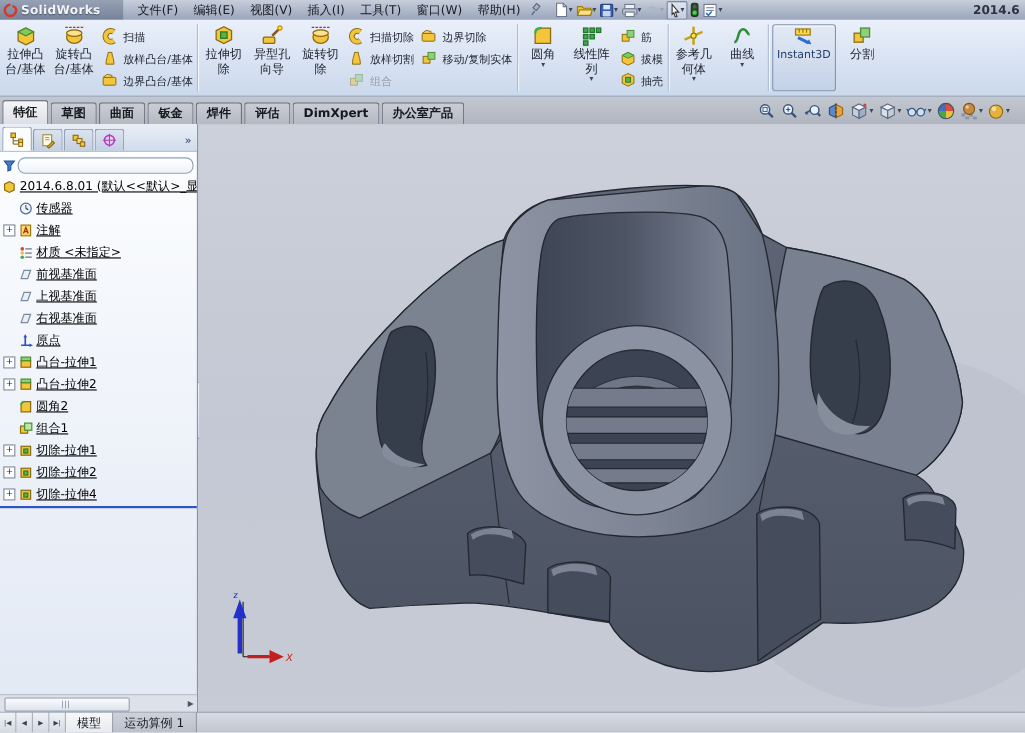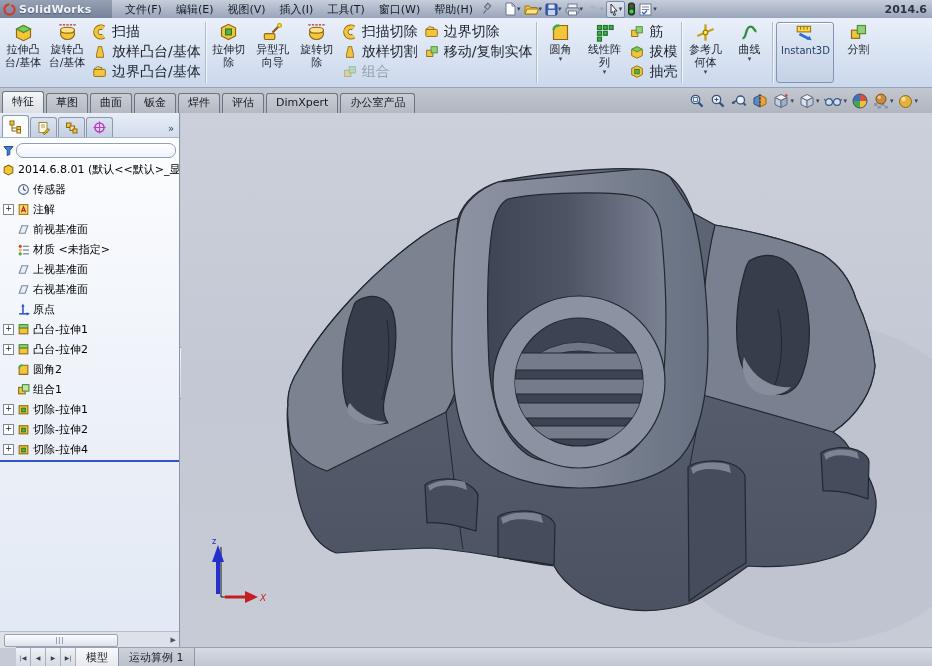--- a/index.html
+++ b/index.html
@@ -26,31 +26,31 @@
   .ribbon{position:absolute;top:18px;left:0;right:0;height:70px;box-sizing:border-box;
     background:linear-gradient(#eaf0fa,#d8e2f2 55%,#cbd9ec);
     border-bottom:1px solid #94a2ba;display:flex;align-items:stretch;padding:1px 1px;}
   .rgroup{display:flex;align-items:stretch;}
   .rsep{width:1px;background:#aebcd2;box-shadow:1px 0 0 #f3f7fc;margin:3px 1px;}
   .bigbtn{width:44px;display:flex;flex-direction:column;align-items:center;
     padding-top:3px;font-size:11px;line-height:13px;color:#1c222c;text-align:right;}
   .bigbtn .ic{width:21px;height:21px;flex:none;}
   .bl{display:block;height:13px;white-space:nowrap;}
   .stack{display:flex;flex-direction:column;justify-content:flex-start;padding:4px 3px;gap:2px;}
-  .srow{display:flex;align-items:center;gap:4px;height:18px;font-size:14px;color:#1c222c;white-space:nowrap;}
+  .srow{display:flex;align-items:flex-end;gap:4px;height:18px;font-size:10px;color:#1c222c;white-space:nowrap;}
   .srow .ic{width:16px;height:16px;flex:none;}
   .srow.disabled{color:#98a0ac;}
   .srow.disabled .ic{opacity:.45;}
   .instant3d{border:1px solid #8494b2;border-radius:3px;margin:3px 2px;width:56px;
     background:linear-gradient(#e3eaf5,#c4d1e6);box-shadow:inset 0 1px 0 #fff;
     display:flex;flex-direction:column;align-items:center;
     font-size:10px;color:#22406e;gap:2px;}
   
   .tabrow{position:absolute;top:88px;left:0;right:0;height:25px;
-    background:linear-gradient(#c3c7cf,#b1b5bf);display:flex;align-items:flex-end;}
+    background:linear-gradient(#c3c7cf,#b1b5bf);display:flex;align-items:flex-end;font-weight:bold;}
   .ctab{height:19px;line-height:18px;padding:0 9px;margin-left:2px;font-size:11px;
     color:#15181e;background:linear-gradient(#c9cdd5,#b5b9c2);
     border:1px solid #6d7482;border-bottom:none;border-radius:3px 3px 0 0;white-space:nowrap;}
   .ctab.active{background:linear-gradient(#f4f6f8,#dcdfe5);height:21px;line-height:20px;}
   .headsup{margin-left:auto;display:flex;align-items:center;gap:5px;padding:0 14px 4px 0;}
   .hibtn{display:flex;align-items:center;gap:1px;}
   
   .main{position:absolute;top:113px;left:0;right:0;bottom:18px;}
   .panel{position:absolute;left:0;top:0;bottom:0;width:180px;box-sizing:border-box;
     background:linear-gradient(#fdfeff,#e9eef7 70%,#e2e9f4);border-right:1px solid #8b95a8;}
@@ -65,37 +65,37 @@
     background:linear-gradient(#ffffff,#eef3fa);font-size:10px;padding:0 6px;outline:none;
     font-family:"DejaVu Sans",sans-serif;}
   .tree{position:absolute;top:46px;left:0;right:0;bottom:34px;overflow:hidden;
     font-size:11px;color:#000;}
   .trow{height:20px;display:flex;align-items:center;gap:3px;padding-left:3px;}
   .trow.root{padding-left:2px;}
   .texp{width:9px;height:9px;flex:none;border:1px solid #7c889c;background:#fff;
     font-size:8px;line-height:8px;text-align:center;color:#222;}
   .texp.blank{visibility:hidden;}
   .tic{width:13px;height:13px;flex:none;}
-  .tlabel{white-space:nowrap;}
+  .tlabel{white-space:nowrap;text-decoration:underline;}
   .rollback{height:2px;background:#2f54c6;margin:1px 0 0 0;width:100%;}
   .panel-hscroll{position:absolute;bottom:0;left:0;right:0;height:16px;
     background:#dde2ea;border-top:1px solid #b6bdc9;display:flex;align-items:center;}
   .hthumb{margin-left:4px;width:112px;height:11px;border:1px solid #98a2b2;border-radius:2px;
     background:linear-gradient(#fbfcfe,#dde3ec);position:relative;}
   .hthumb::after{content:"";position:absolute;left:50%;top:2px;width:9px;height:7px;margin-left:-5px;
     background:repeating-linear-gradient(90deg,#9aa4b4 0 1px,transparent 1px 3px);}
   .harr{margin-left:auto;margin-right:3px;font-size:7px;color:#49536a;}
   .splitter-grab{position:absolute;left:180px;top:234px;width:11px;height:50px;
     background:linear-gradient(#eef2f8,#cfd9e8);border:1px solid #8b95a8;border-left:none;
     border-radius:0 4px 4px 0;display:flex;flex-direction:column;align-items:center;
     justify-content:center;gap:1px;color:#3f4d68;font-size:7px;line-height:7px;}
   .viewport{position:absolute;left:181px;top:0;right:0;bottom:0;}
   .vpsvg{display:block;}
   
-  .bottombar{position:absolute;bottom:0;left:16px;right:0;height:18px;
+  .bottombar{position:absolute;bottom:0;left:0;right:0;height:18px;
     background:linear-gradient(#d7dbe3,#c1c6d0);border-top:1px solid #99a2b1;
     display:flex;align-items:stretch;}
   .nbtn{width:14px;border-right:1px solid #a9b0be;background:linear-gradient(#eff2f6,#d5dae2);
     font-size:6px;display:flex;align-items:center;justify-content:center;color:#394253;}
   .btab{padding:0 10px;font-size:11px;display:flex;align-items:center;white-space:nowrap;
     border-right:1px solid #8d96a6;background:linear-gradient(#cdd2da,#bbc1cb);color:#181c24;}
   .btab.active{background:linear-gradient(#f7f8fa,#e8eaee);}
   .bfill{flex:1;}
   svg{overflow:visible;}
 </style>
@@ -626,30 +626,30 @@
         <div class="trow">
           <span class="texp">+</span>
           <svg class="tic" viewBox="0 0 12 12">
               <use href="#t-note"></use>
             </svg>
           <span class="tlabel">注解</span>
         </div>
         <div class="trow">
           <span class="texp blank"></span>
           <svg class="tic" viewBox="0 0 12 12">
+              <use href="#t-mat"></use>
+            </svg>
+          <span class="tlabel">材质 &lt;未指定&gt;</span>
+        </div>
+        <div class="trow">
+          <span class="texp blank"></span>
+          <svg class="tic" viewBox="0 0 12 12">
               <use href="#t-plane"></use>
             </svg>
           <span class="tlabel">前视基准面</span>
-        </div>
-        <div class="trow">
-          <span class="texp blank"></span>
-          <svg class="tic" viewBox="0 0 12 12">
-              <use href="#t-mat"></use>
-            </svg>
-          <span class="tlabel">材质 &lt;未指定&gt;</span>
         </div>
         <div class="trow">
           <span class="texp blank"></span>
           <svg class="tic" viewBox="0 0 12 12">
               <use href="#t-plane"></use>
             </svg>
           <span class="tlabel">上视基准面</span>
         </div>
         <div class="trow">
           <span class="texp blank"></span>

